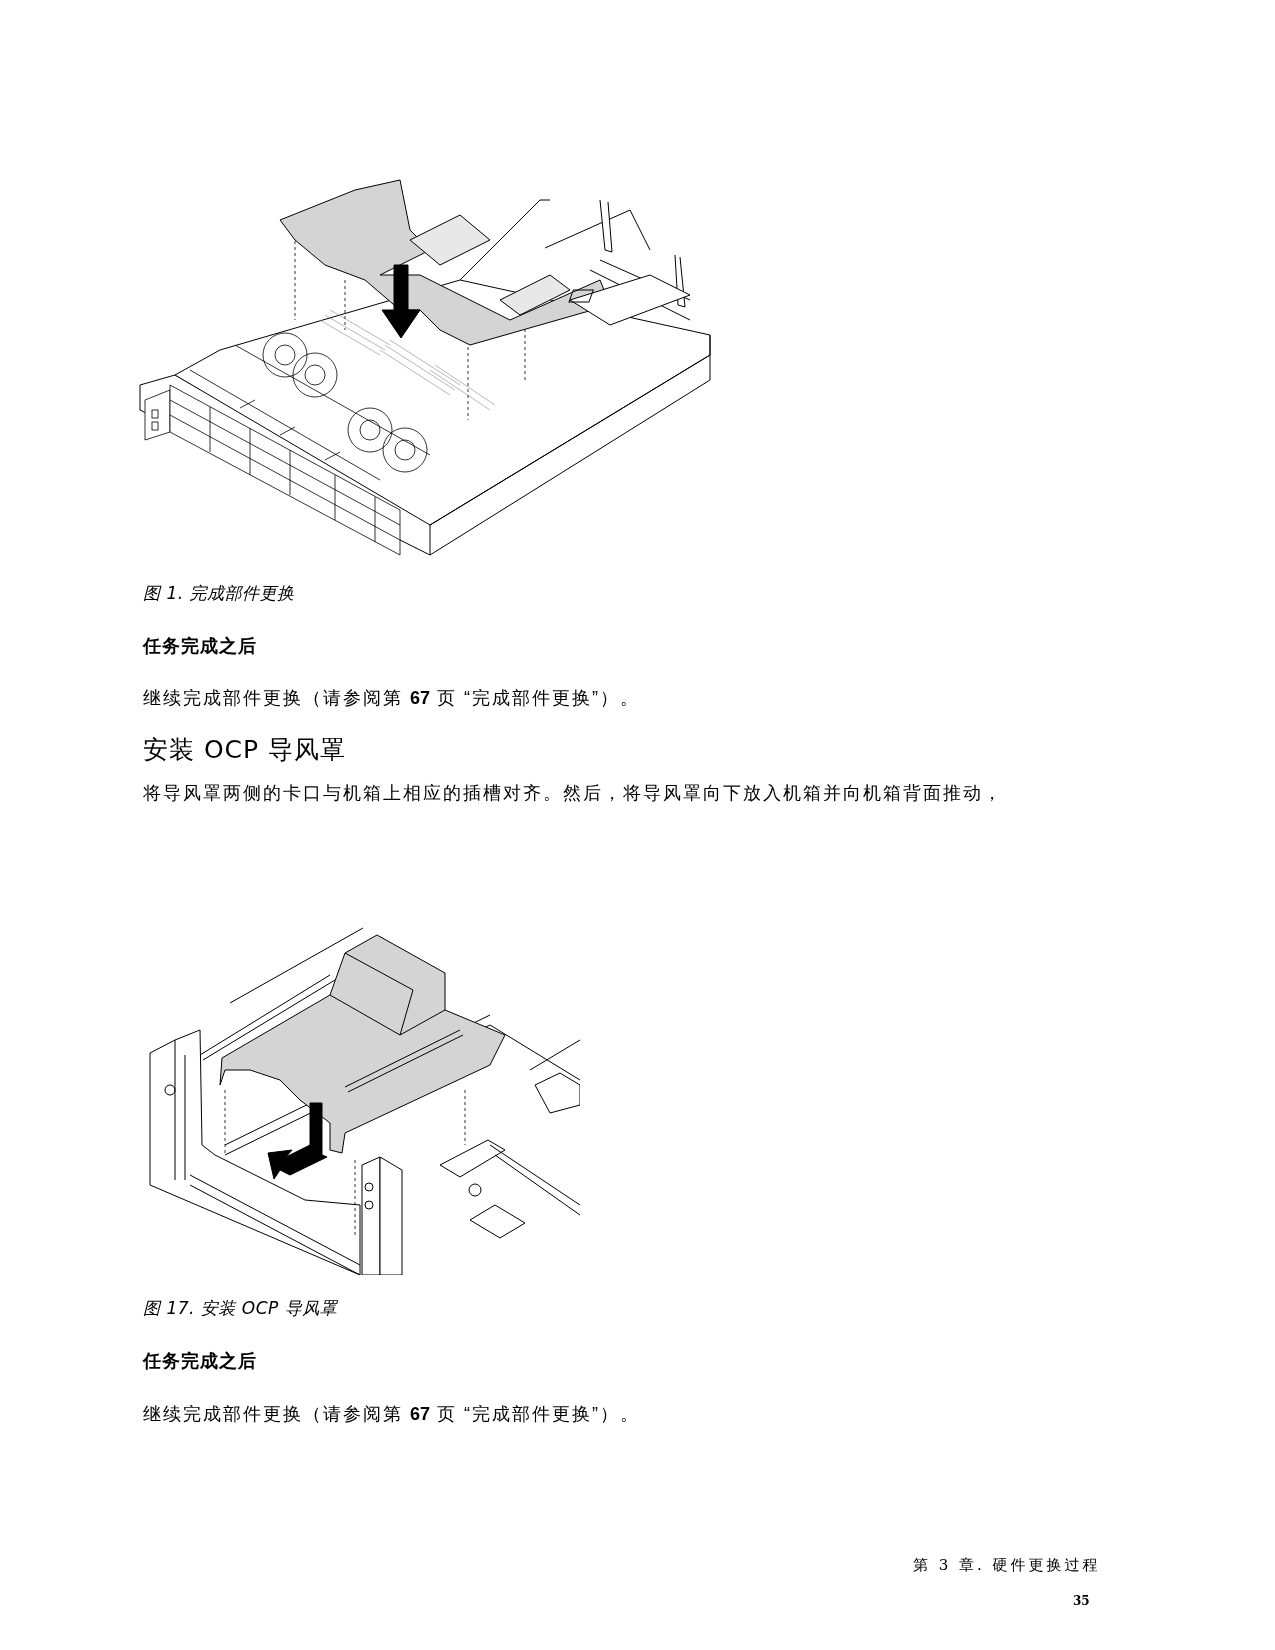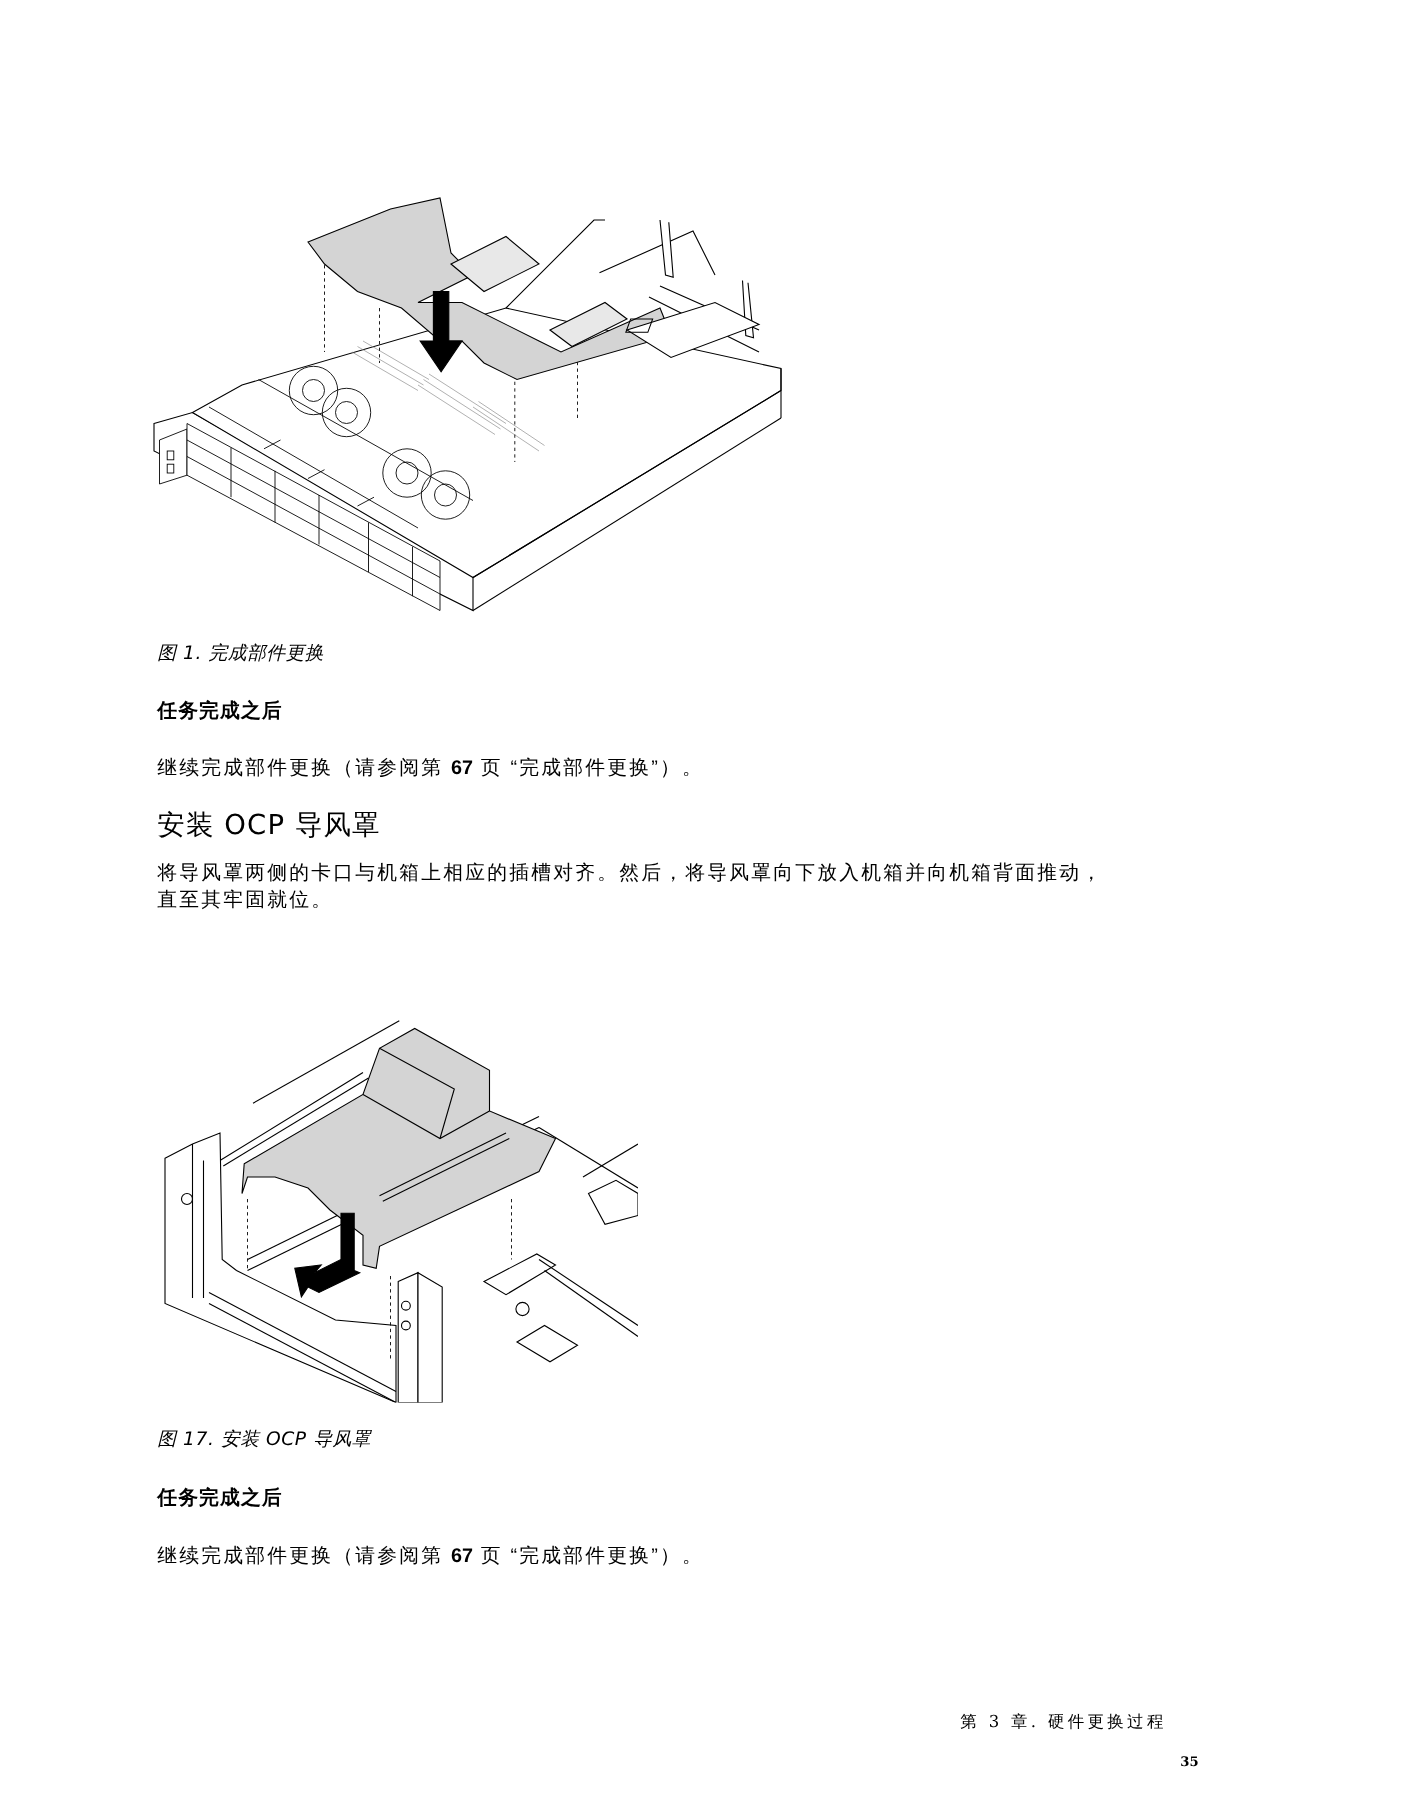--- a/index.html
+++ b/index.html
@@ -22,21 +22,21 @@
       font-family: Liberation Sans, sans-serif;
       font-size: 18px; letter-spacing: 2px; line-height: 25px;
     }
     .para b { font-weight: bold; letter-spacing: 0; }
     .h2 {
       font-family: "DejaVu Sans", "Liberation Sans", sans-serif;
       font-size: 25px; letter-spacing: 1px;
     }
     .footer {
       font-family: "DejaVu Serif", "Liberation Serif", serif;
-      font-size: 15px; letter-spacing: 3px;
+      font-size: 15px; letter-spacing: 3px; margin-left: 40px;
     }
     .pagenum {
       font-family: "DejaVu Serif", "Liberation Serif", serif;
       font-size: 12px; font-weight: bold; margin-top: 40px;
     }
   </style>
 </head>
 <body>
 
 <div class="fig" style="left:130px; top:170px; width:600px; height:390px;">
@@ -123,21 +123,20 @@
 <div class="abs subhead" style="left:143px; top:634px;">任务完成之后</div>
 
 <div class="abs para" style="left:143px; top:686px;">
   <span>继续完成部件更换（请参阅第 </span><b>67</b><span> 页 “完成部件更换”）。</span>
 </div>
 
 <div class="abs h2" style="left:143px; top:733px;">安装 OCP 导风罩</div>
 
 <div class="abs para" style="left:143px; top:781px; width:980px;">
   <div>将导风罩两侧的卡口与机箱上相应的插槽对齐。然后，将导风罩向下放入机箱并向机箱背面推动，</div>
-  <div>直至其牢固就位。</div>
 </div>
 
 <div class="fig" style="left:130px; top:875px; width:450px; height:400px;">
   <svg width="450" height="400" viewBox="0 0 450 400" fill="none" stroke="#000" stroke-width="1">
 
     <line x1="100" y1="128" x2="233" y2="53"></line>
     <line x1="70" y1="180" x2="200" y2="100"></line>
     <line x1="73" y1="185" x2="205" y2="105"></line>
 
     <polygon points="20,178 45,165 70,155 72,270 85,280 175,325 230,330 230,400 20,310" fill="#fff"></polygon>

